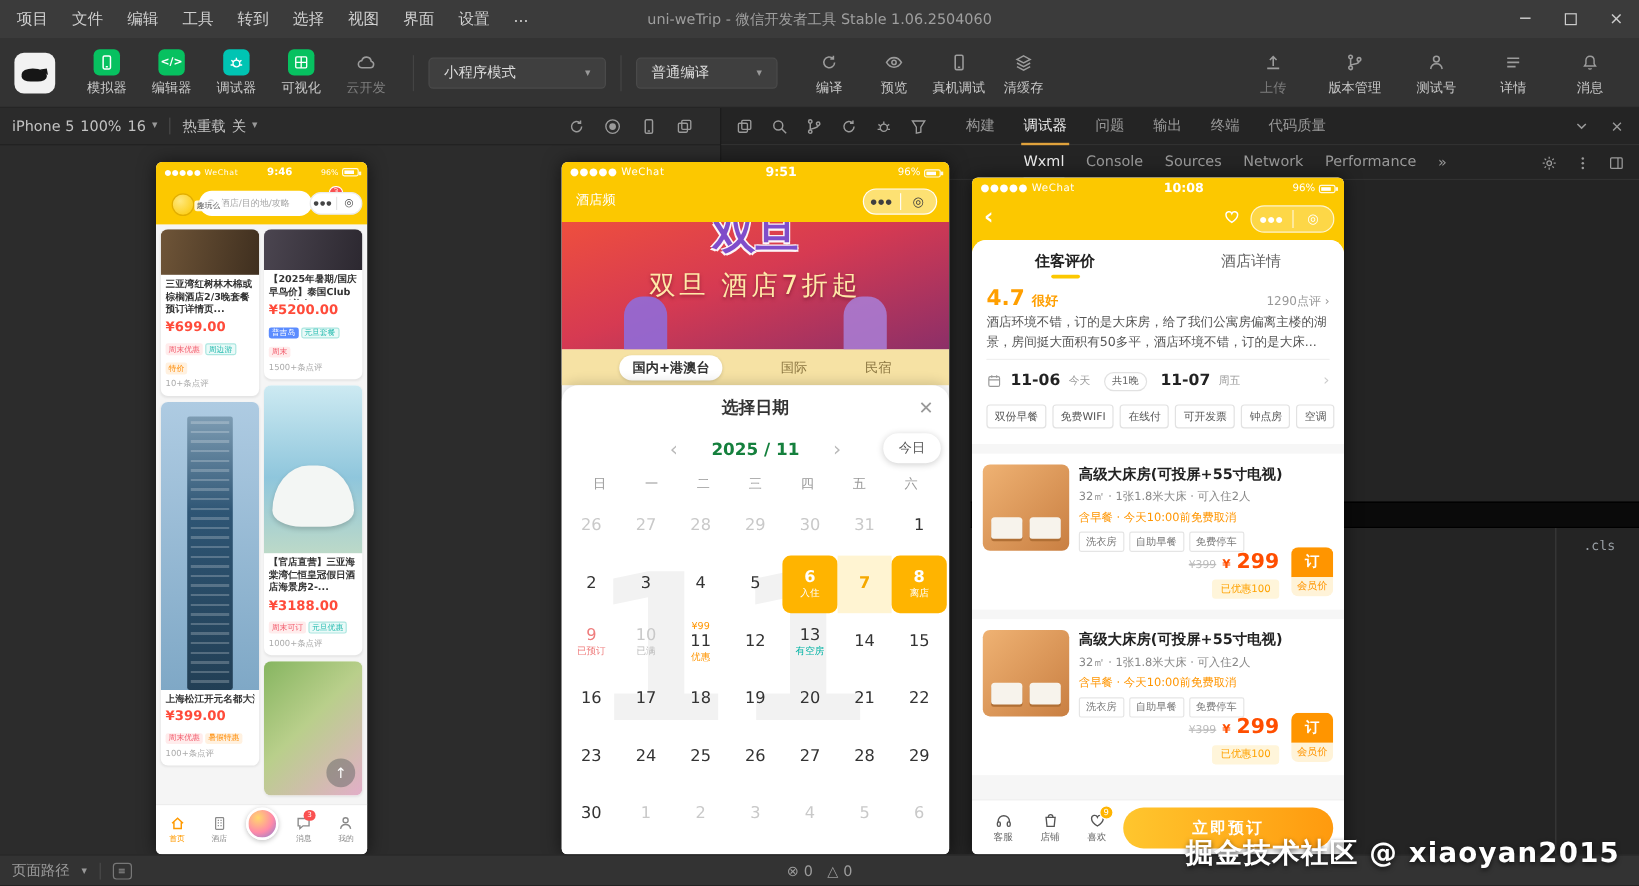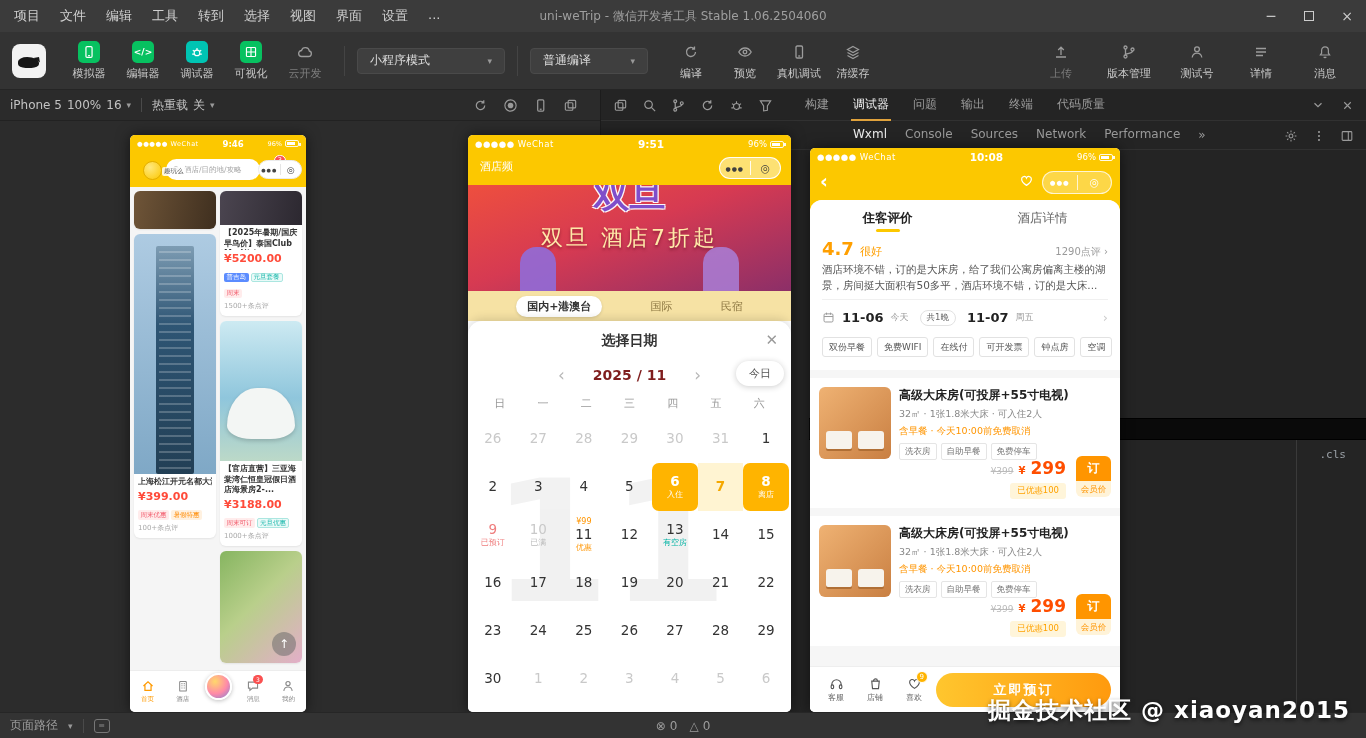--- a/index.html
+++ b/index.html
@@ -127,21 +127,21 @@
 .bn-fig{position:absolute;bottom:-6px;width:36px;height:50px;border-radius:16px 16px 5px 5px;background:#8d6fe0;opacity:.85}
 .bn-fig.l{left:16%}.bn-fig.r{right:16%;background:#a97fd8}
 .p2-tabs{height:30px;background:#f6e2a4;display:flex;align-items:center;justify-content:space-around;padding:0 24px}
 .region-tab{font-size:11px;color:#8a7540}
 .region-tab.active{background:#fff;border-radius:13px;padding:3px 11px;font-weight:bold;color:#333;box-shadow:0 1px 3px rgba(0,0,0,.14)}
 .p2-modal{position:absolute;left:0;right:0;top:186px;bottom:0;background:#fff;border-radius:14px 14px 0 0;box-shadow:0 -2px 10px rgba(0,0,0,.14);z-index:4;overflow:hidden}
 .m-head{position:relative;height:38px;line-height:38px;text-align:center;font-size:14px;font-weight:bold;color:#333}
 .m-close{position:absolute;right:13px;top:0;color:#999;font-size:15px;line-height:38px}
 .m-month{position:relative;height:32px;display:flex;align-items:center;justify-content:center;gap:28px}
 .m-arrow{color:#b8b8b8;font-size:17px;line-height:1}
-.m-label{font-size:14px;font-weight:bold;color:#7f1d1d}
+.m-label{font-size:14px;font-weight:bold;color:#15803d}
 .today-pill{position:absolute;right:7px;top:2px;height:25px;padding:0 13px;border-radius:13px;background:#fff;box-shadow:0 1px 6px rgba(0,0,0,.2);font-size:11px;color:#555;display:flex;align-items:center}
 .cal-head{display:flex;padding:0 10px;margin-top:2px}
 .wd{flex:1;text-align:center;font-size:11px;color:#999;line-height:22px}
 .cal-wrap{position:relative}
 .cal-watermark{position:absolute;left:44%;top:44%;transform:translate(-50%,-50%);font-size:170px;font-weight:bold;color:#000;opacity:.05;z-index:0;pointer-events:none;line-height:1}
 .cal-grid{position:relative;z-index:1;display:flex;flex-wrap:wrap;padding:0 2px}
 .cal-cell{width:14.28%;height:48px;display:flex;flex-direction:column;align-items:center;justify-content:center;font-size:13.5px;color:#333}
 .cal-d{line-height:1.15}
 .cal-sub,.cal-top{font-size:8px;line-height:1.25}
 .cal-cell.muted .cal-d{color:#c9c9c9}
@@ -166,21 +166,21 @@
 .p3-capsule .cap-div{background:rgba(255,255,255,.75)}
 .p3-capsule .cap-o{font-size:11px}
 .p3-sheet{position:absolute;top:52px;left:0;right:0;bottom:0;background:#f6f6f6;border-radius:12px 12px 0 0;overflow:hidden}
 .p3-top{background:#fff;padding-bottom:4px}
 .p3-tabs{display:flex;height:36px}
 .p3-tab{flex:1;display:flex;align-items:center;justify-content:center;font-size:12.5px;color:#666;position:relative}
 .p3-tab.active{color:#222;font-weight:bold}
 .p3-tab.active:after{content:"";position:absolute;bottom:4px;left:50%;transform:translateX(-50%);width:24px;height:3px;border-radius:2px;background:#fcc800}
 .rate-row{display:flex;align-items:baseline;gap:6px;padding:2px 12px 0}
 .score{font-size:18px;font-weight:bold;color:#ff9f00}
-.grade{font-size:11px;color:#ff9f00;font-weight:normal}
+.grade{font-size:11px;color:#ff9f00;font-weight:bold}
 .rv-count{margin-left:auto;font-size:10px;color:#999}
 .review{padding:3px 12px 7px;font-size:10.5px;color:#555;line-height:1.5;max-height:40px;overflow:hidden}
 .book-row{margin:0 12px;border-top:1px solid #f0f0f0;height:36px;display:flex;align-items:center;gap:7px;color:#999}
 .bdate{font-weight:bold;font-size:13px;color:#222}
 .bsub{font-size:9px;color:#999}
 .nights{font-size:8.5px;color:#666;border:1px solid #e2e2e2;border-radius:9px;padding:1px 6px;margin:0 4px}
 .book-arrow{margin-left:auto;color:#ccc;font-size:13px}
 .amenities{display:flex;gap:5px;padding:2px 12px 9px;overflow:hidden;white-space:nowrap}
 .am-chip{font-size:9px;color:#555;border:1px solid #e2e2e2;border-radius:3px;padding:2.5px 6px;flex-shrink:0}
 .room{background:#fff;margin-top:8px;padding:9px;position:relative;display:flex;gap:8px;height:130px}
@@ -543,20 +543,26 @@
       </div>
     </div>
     <div class="p1-logo">
       <div class="lg"></div>
       <div class="lt">趣玩么</div>
     </div>
     <div class="p1-body">
       <div class="p1-col">
         <div class="hcard">
           <div class="img-brown"></div>
+          <div class="hinfo">
+            <div class="c-title" style="max-height:33px">三亚湾红树林木棉或棕榈酒店2/3晚套餐预订详情页...</div>
+            <div class="c-price">¥699.00</div>
+            <div class="c-badges"><span class="bdg pink">周末优惠</span><span class="bdg teal">周边游</span><span class="bdg orange">特价</span></div>
+            <div class="c-re">10+条点评</div>
+          </div>
         </div>
         <div class="hcard">
           <div class="img-tower"></div>
           <div class="hinfo">
             <div class="c-title" style="max-height:11px;white-space:nowrap">上海松江开元名都大酒店</div>
             <div class="c-price">¥399.00</div>
             <div class="c-badges"><span class="bdg pink">周末优惠</span><span class="bdg orange">暑假特惠</span></div>
             <div class="c-re">100+条点评</div>
           </div>
         </div>

